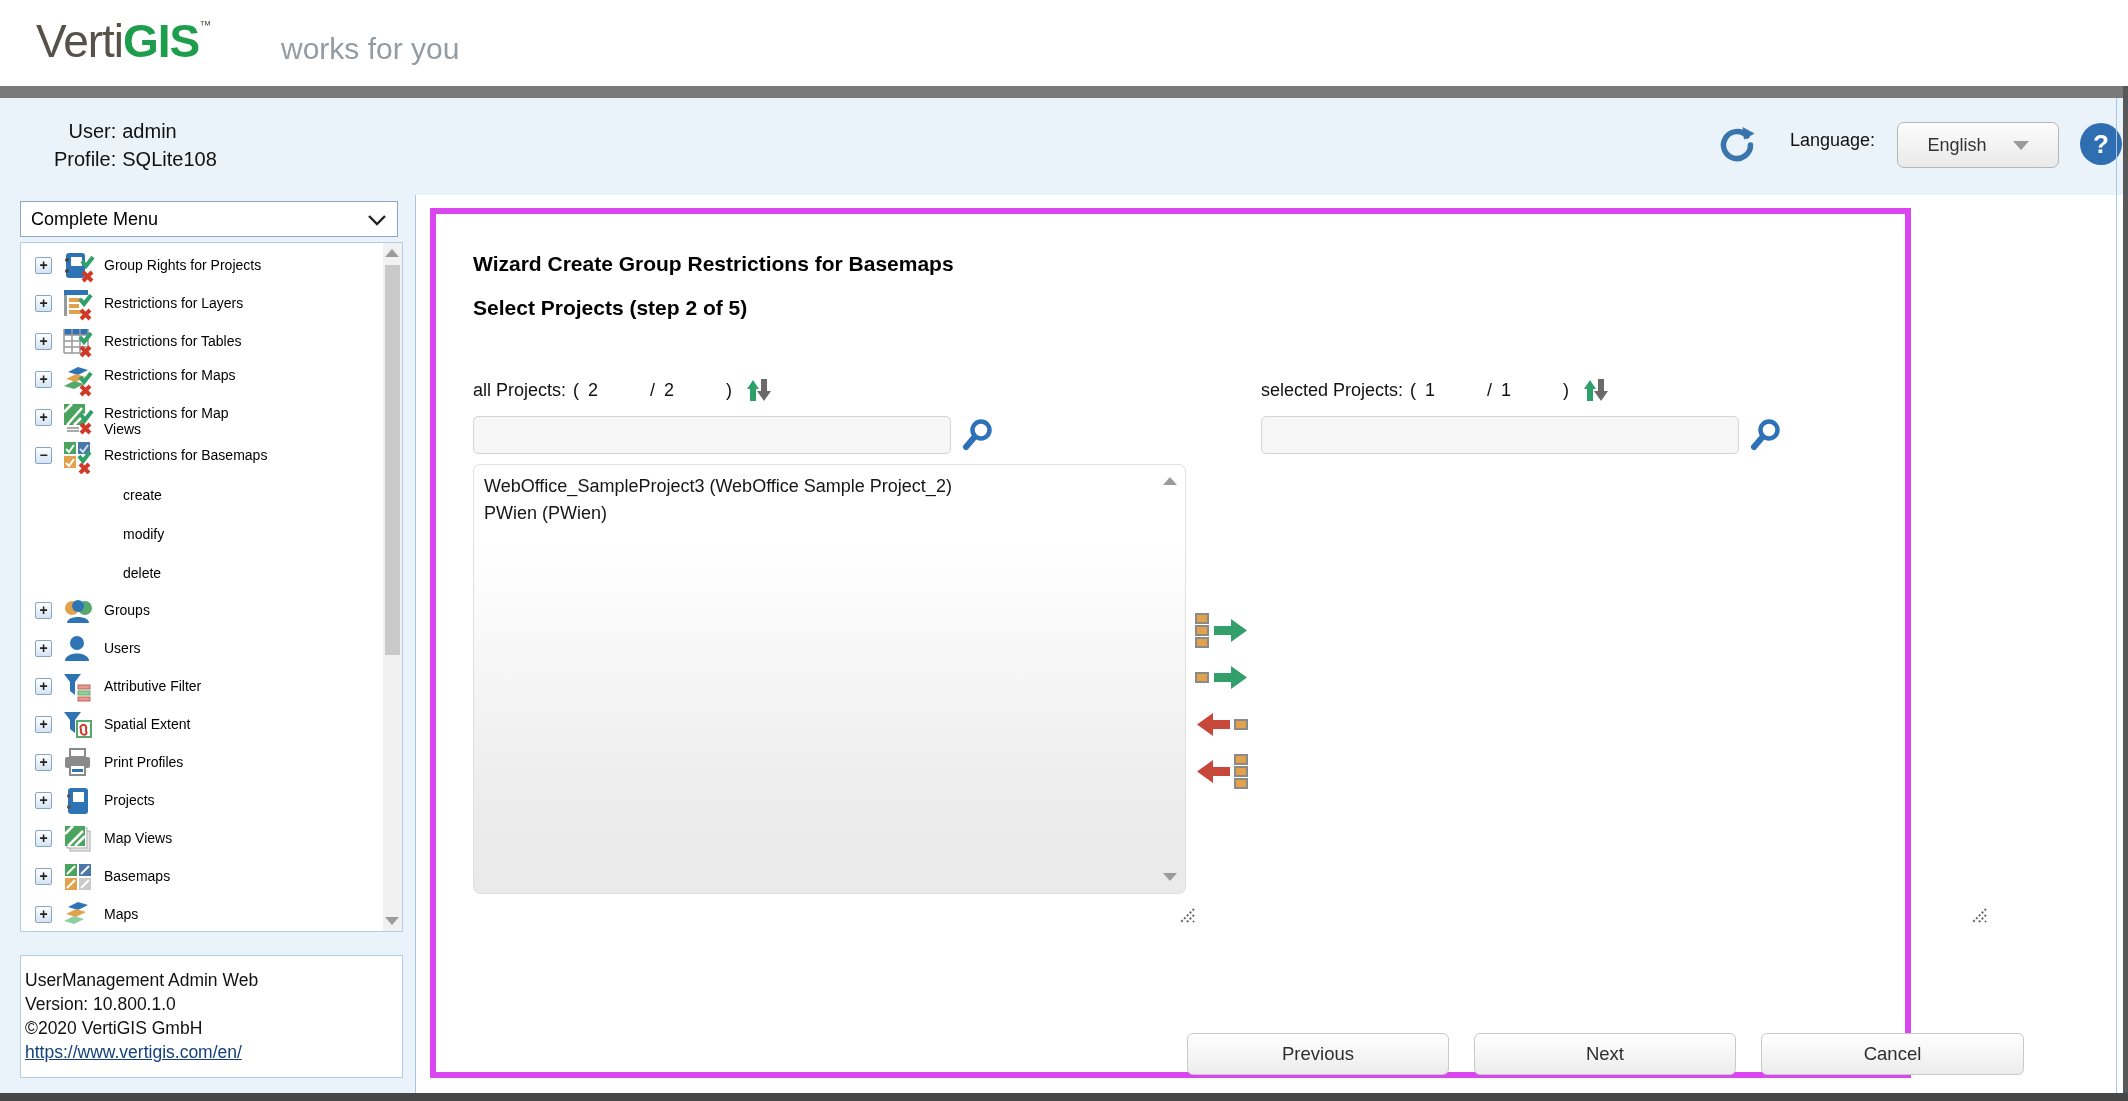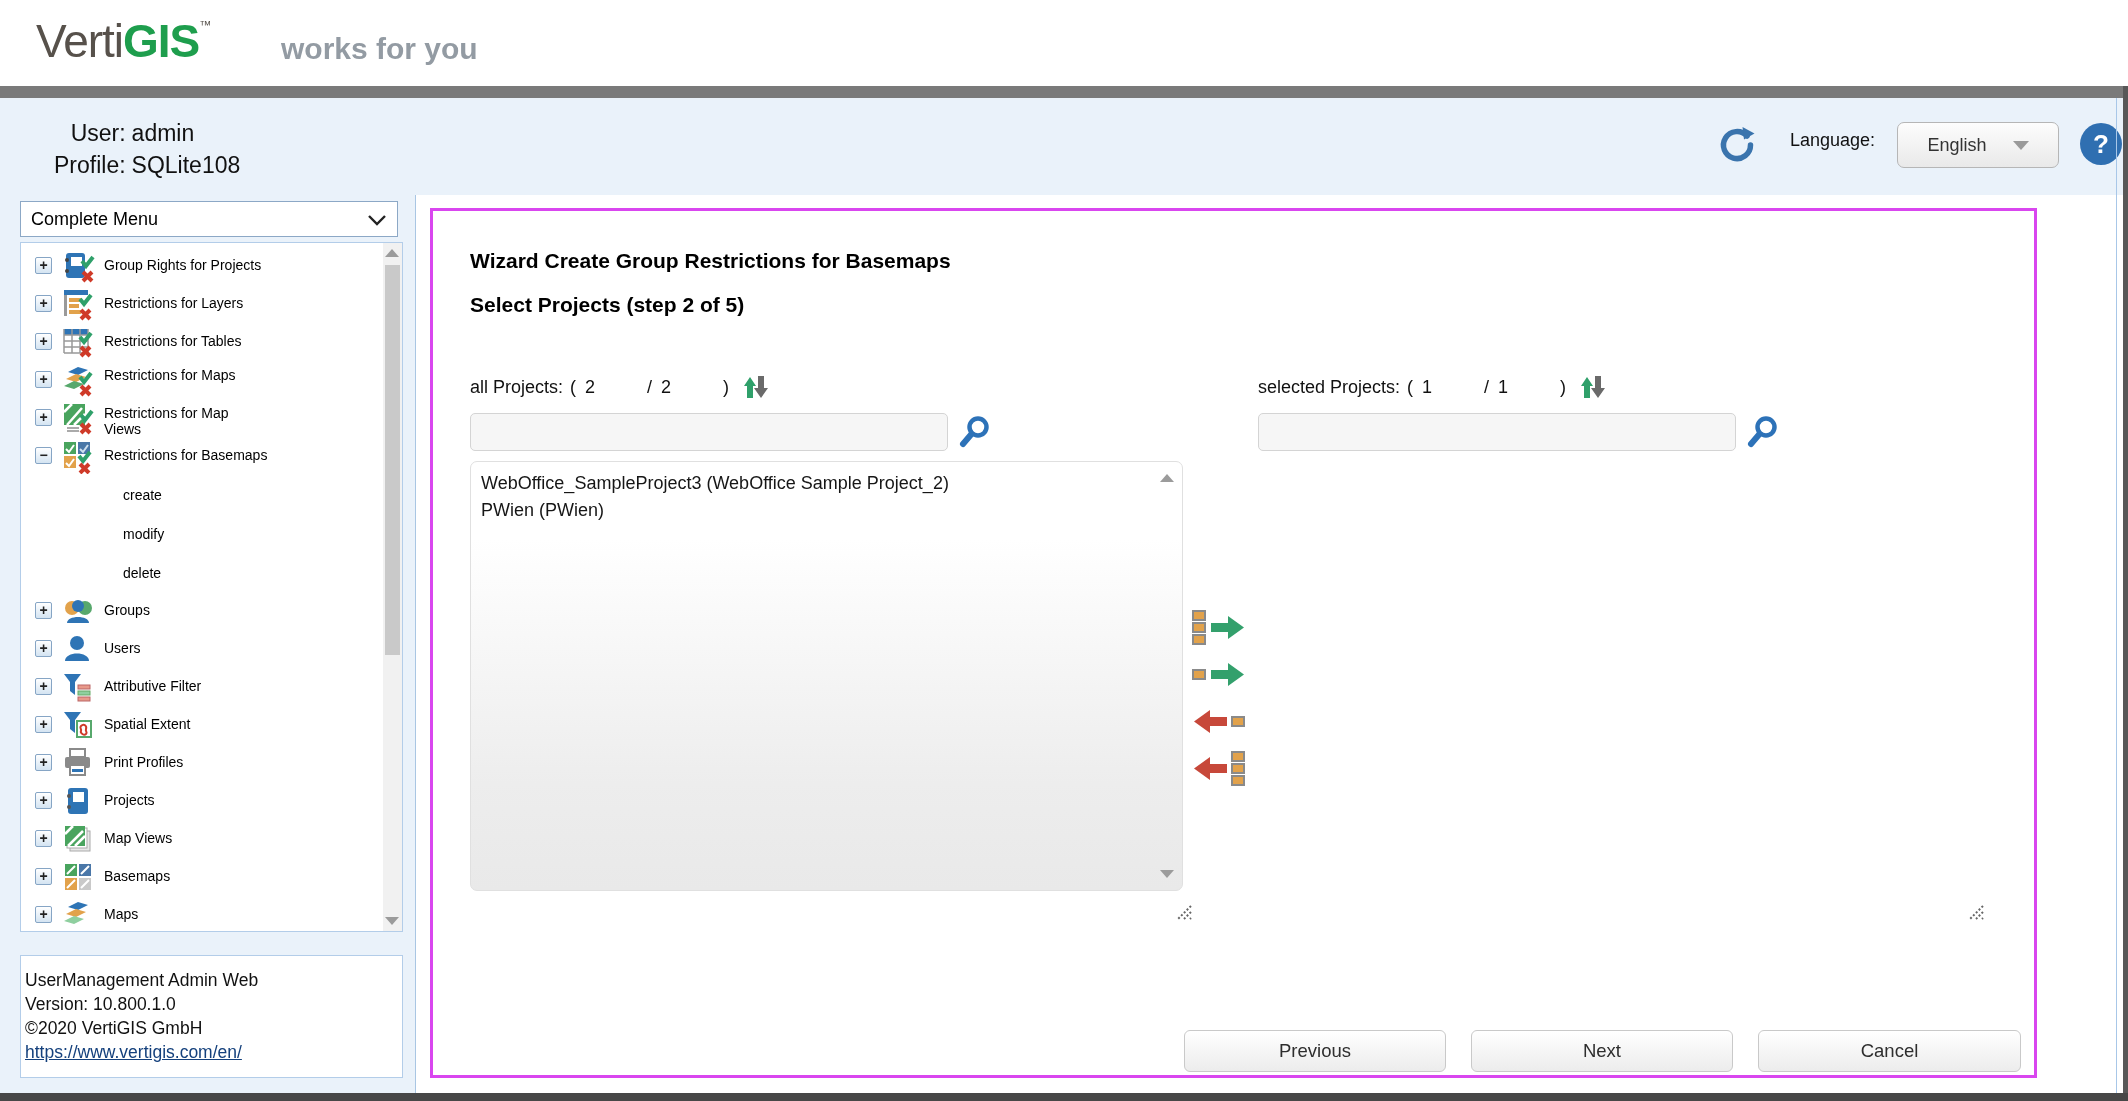--- a/index.html
+++ b/index.html
@@ -5,26 +5,26 @@
   html,body{margin:0;padding:0;background:#fff;}
   body{width:2128px;height:1101px;overflow:hidden;font-family:"Liberation Sans",sans-serif;}
   #page{position:relative;width:2128px;height:1101px;background:#fff;}
 
   
   .header{position:absolute;left:0;top:0;width:2128px;height:86px;background:#fff;}
   .logo{position:absolute;left:36px;top:14px;font-size:46px;letter-spacing:-1px;}
   .logo .p1{color:#57514b;}
   .logo .p2{color:#1e9e4d;font-weight:bold;}
   .logo .tm{font-size:12px;color:#57514b;vertical-align:28px;}
-  .tagline{position:absolute;left:281px;top:32px;font-size:30px;color:#939ba3;font-weight:700;}
+  .tagline{position:absolute;left:281px;top:32px;font-size:30px;color:#939ba3;font-weight:400;}
   .graybar{position:absolute;left:0;top:86px;width:2128px;height:12px;background:#7a7a7a;}
 
   
   .topband{position:absolute;left:0;top:98px;width:2128px;height:97px;background:#eaf2fa;}
-  .userbox{position:absolute;left:54px;top:22px;font-size:23px;color:#111;display:grid;grid-template-columns:auto auto;column-gap:6px;row-gap:5px;}
+  .userbox{position:absolute;left:54px;top:22px;font-size:20px;color:#111;display:grid;grid-template-columns:auto auto;column-gap:6px;row-gap:5px;}
   .userbox .lab{text-align:right;}
   .langlabel{position:absolute;left:1790px;top:32px;font-size:18px;color:#111;}
   .langbtn{position:absolute;left:1897px;top:24px;width:160px;height:44px;border:1px solid #b6b6b6;border-radius:7px;
     background:linear-gradient(#fdfdfd,#e9e9e9);display:flex;align-items:center;justify-content:center;font-size:18px;color:#333;}
   .langbtn .caret{margin-left:26px;width:0;height:0;border-left:8px solid transparent;border-right:8px solid transparent;border-top:9px solid #9a9a9a;}
   .helpbtn{position:absolute;left:2080px;top:25px;width:42px;height:42px;border-radius:50%;background:#2f6fb1;color:#fff;
     font-size:26px;font-weight:bold;display:flex;align-items:center;justify-content:center;}
   .refresh{position:absolute;left:1716px;top:26px;width:40px;height:40px;}
 
   
@@ -49,21 +49,21 @@
   .tri-up{width:0;height:0;border-left:7px solid transparent;border-right:7px solid transparent;border-bottom:8px solid #9b9b9b;}
   .tri-down{width:0;height:0;border-left:7px solid transparent;border-right:7px solid transparent;border-top:8px solid #9b9b9b;}
   .tscroll .tri-up{position:absolute;left:2px;top:6px;}
   .tscroll .tri-down{position:absolute;left:2px;bottom:6px;}
 
   .aboutbox{position:absolute;left:20px;top:760px;width:383px;height:123px;background:#fff;border:1px solid #b3cde9;
     box-sizing:border-box;padding:12px 4px;font-size:17.5px;color:#111;line-height:1.38;}
   .aboutbox a{color:#14407c;text-decoration:underline;}
 
   
-  .panel{position:absolute;left:430px;top:208px;width:1607px;height:870px;background:#fff;border:3px solid #d946ef;box-sizing:border-box;}
+  .panel{position:absolute;left:430px;top:208px;width:1481px;height:870px;background:#fff;border:6px solid #d946ef;box-sizing:border-box;}
   .wtitle{position:absolute;left:37px;top:38px;font-size:21px;font-weight:bold;color:#000;}
   .wstep{position:absolute;left:37px;top:82px;font-size:21px;font-weight:bold;color:#000;}
 
   .lhead{position:absolute;top:162px;font-size:18px;color:#111;display:flex;align-items:center;}
   .lhead .cnt{display:inline-block;width:62px;padding-left:9px;}
   .lhead .sp{margin-right:7px;}
   .lhead svg{margin-left:8px;}
   .lhead.left{left:37px;}
   .lhead.right{left:825px;}
 

